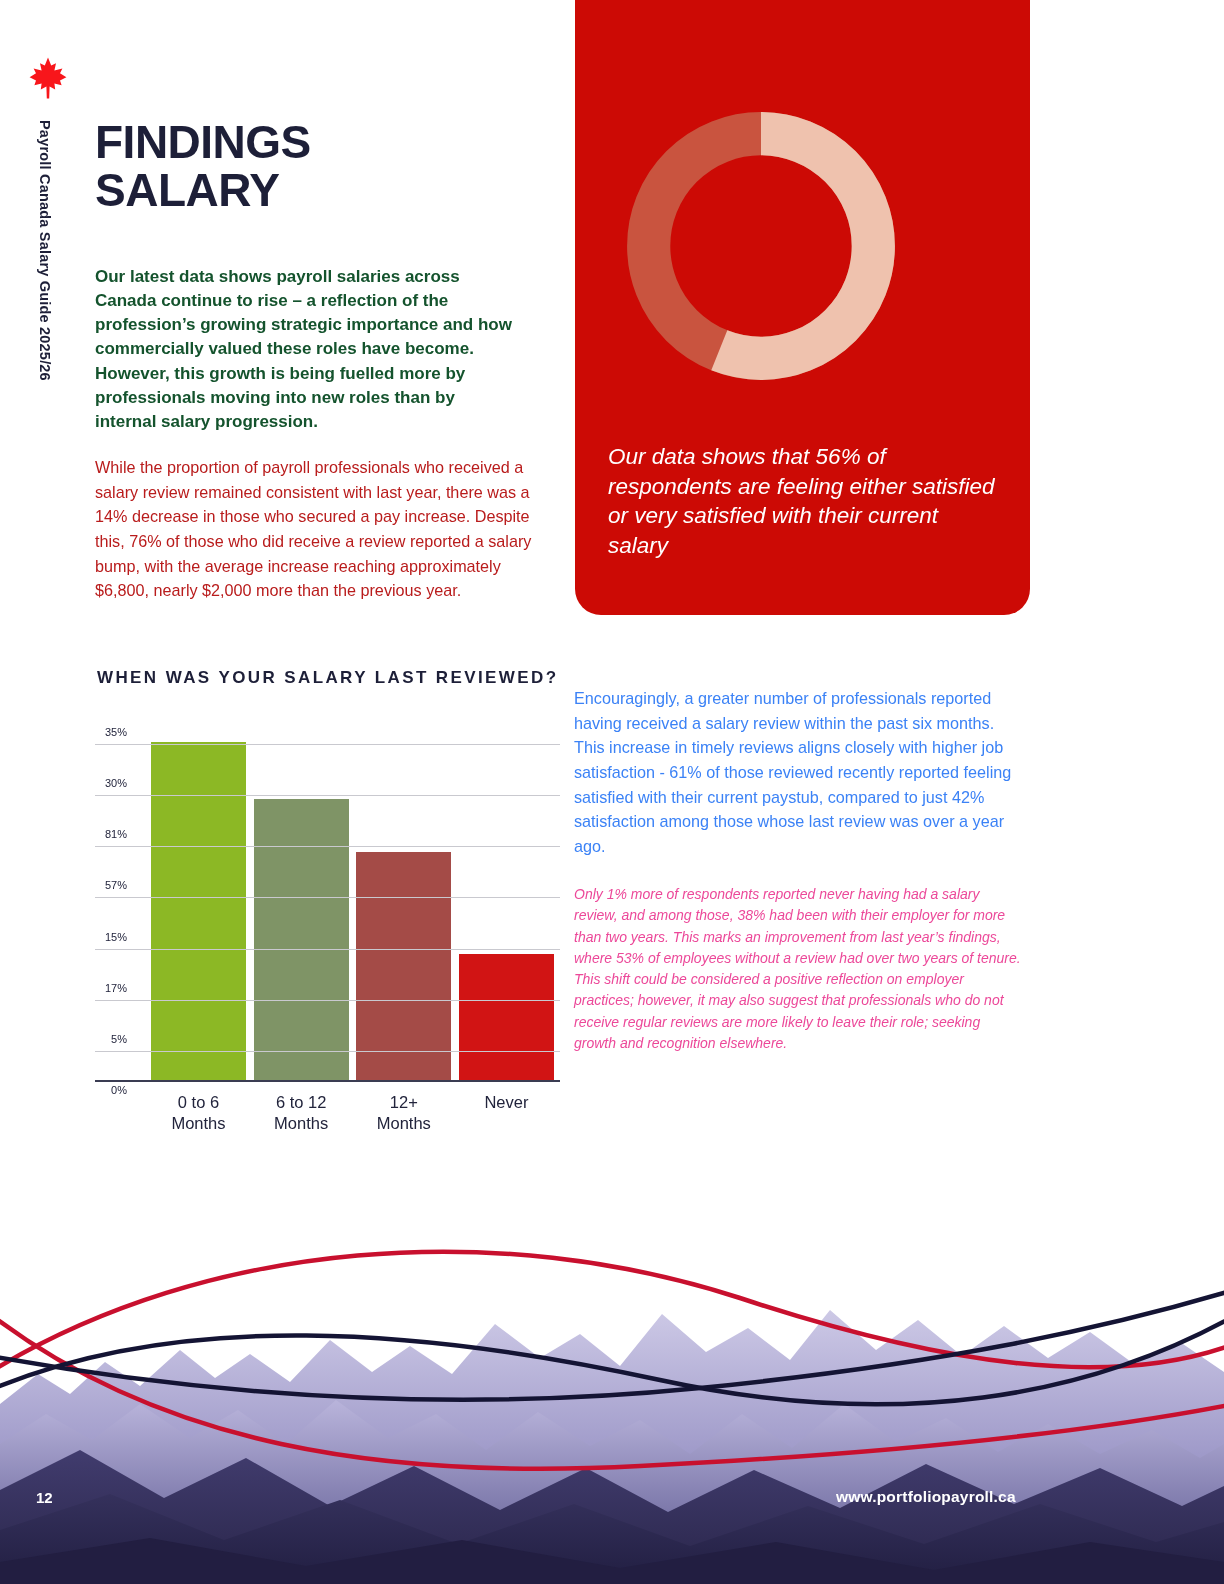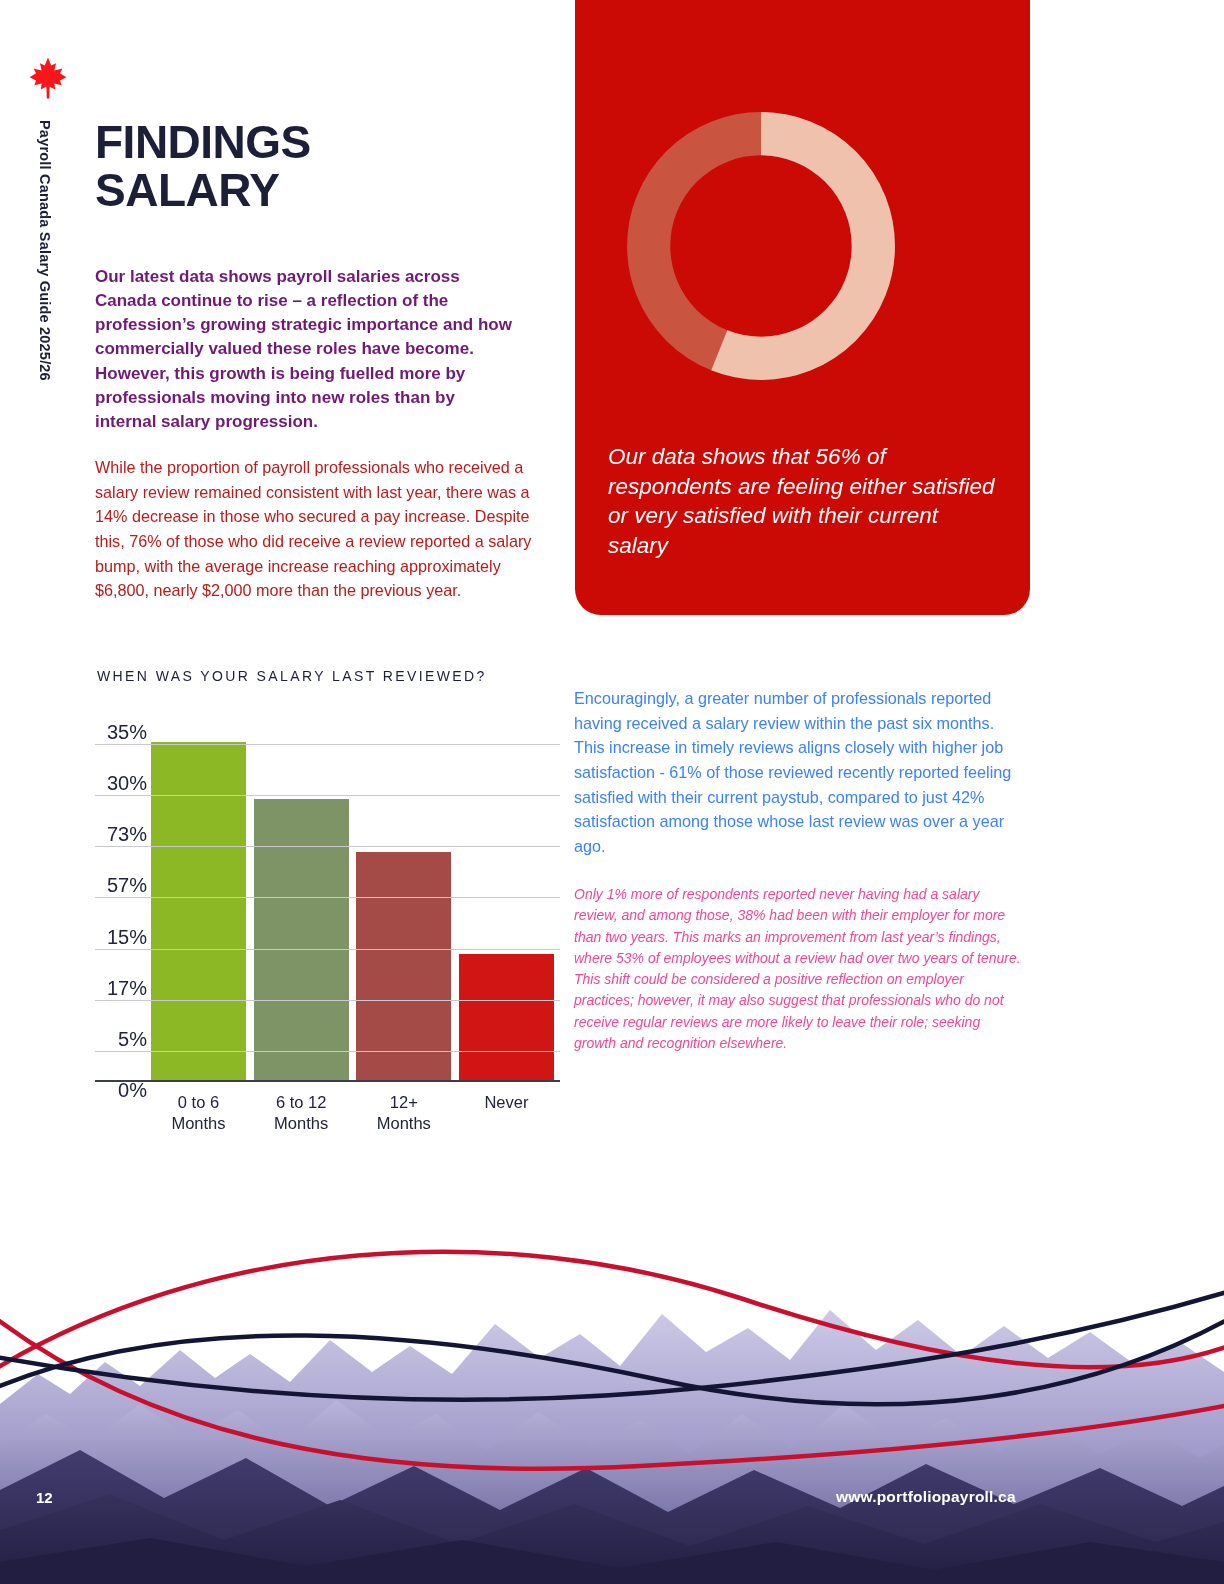--- a/index.html
+++ b/index.html
@@ -57,21 +57,21 @@
     text-transform: uppercase;
   }
   .headline .line { display: block; }
 
   
   .intro-bold {
     position: absolute;
     left: 95px;
     top: 265px;
     width: 425px;
-    color: #701a75;
+    color: #14532d;
     font-size: 17px;
     font-weight: bold;
     line-height: 1.42;
   }
 
   
   .intro-body {
     position: absolute;
     left: 95px;
     top: 455px;
@@ -109,44 +109,44 @@
     line-height: 1.32;
   }
   .quote b { font-weight: normal; font-style: italic; }
 
   
   .chart-title {
     position: absolute;
     left: 97px;
     top: 668px;
     color: #1d1f38;
-    font-size: 14px;
-    font-weight: normal;
+    font-size: 17px;
+    font-weight: bold;
     letter-spacing: 2.4px;
     text-transform: uppercase;
   }
   .chart-area {
     position: absolute;
     left: 95px;
     top: 722px;
     width: 465px;
     height: 425px;
   }
   .y-labels {
     position: absolute;
     left: 0;
     top: 0;
     width: 52px;
     height: 360px;
   }
   .y-label {
     position: absolute;
-    right: 0;
+    right: 20px;
     transform: translateY(-50%);
-    font-size: 20px;
+    font-size: 11px;
     color: #22243c;
     white-space: nowrap;
   }
   .plot {
     position: absolute;
     left: 52px;
     top: 0;
     right: 0;
     height: 360px;
   }
@@ -288,21 +288,21 @@
     </blockquote>
 
   </section>
 
   <h2 class="chart-title">WHEN WAS YOUR SALARY LAST REVIEWED?</h2>
 
   <div class="chart-area">
     <div class="y-labels" id="y-labels">
         <div class="y-label" style="top: 10px;">35%</div>
         <div class="y-label" style="top: 61.1429px;">30%</div>
-        <div class="y-label" style="top: 112.286px;">73%</div>
+        <div class="y-label" style="top: 112.286px;">81%</div>
         <div class="y-label" style="top: 163.429px;">57%</div>
         <div class="y-label" style="top: 214.571px;">15%</div>
         <div class="y-label" style="top: 265.714px;">17%</div>
         <div class="y-label" style="top: 316.857px;">5%</div>
         <div class="y-label" style="top: 368px;">0%</div>
       </div>
     <div class="plot" id="plot">
       <div class="axis-line"></div>
       <div class="bars" id="bars">
           <div class="bar-col">

